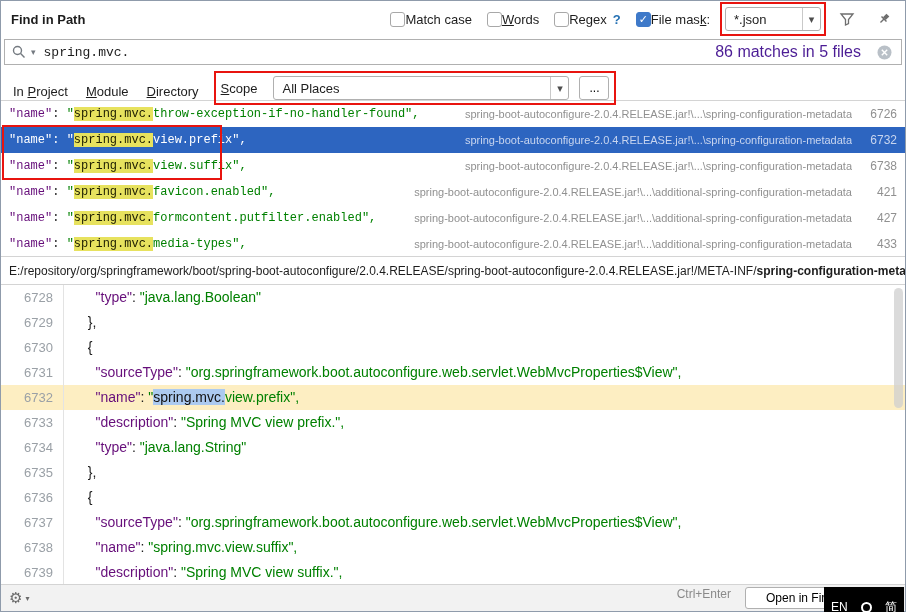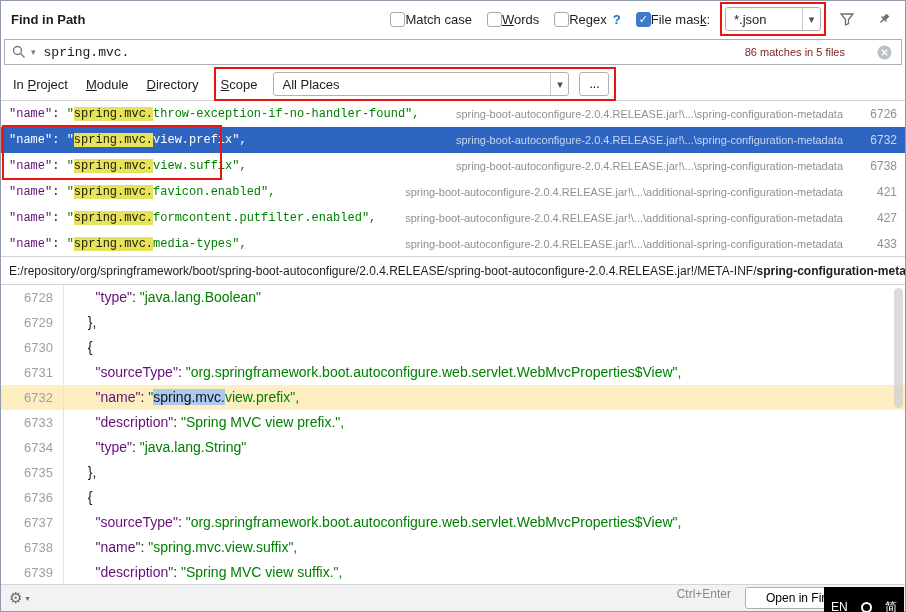--- a/index.html
+++ b/index.html
@@ -21,41 +21,41 @@
 .combo .cval{padding:0 6px 0 8px;white-space:nowrap}
 .combo .carr{width:18px;align-self:stretch;display:flex;align-items:center;justify-content:center;color:#4d4d4d;font-size:11px;border-left:1px solid #c9c9c9}
 .mask-combo{width:96px;justify-content:space-between}
 .iconbtn{width:22px;height:22px;display:flex;align-items:center;justify-content:center}
 
 
 .searchrow{flex:none;padding:2px 3px 3px}
 .searchbox{height:26px;border:1px solid #b0b0b0;display:flex;align-items:center;padding:0 6px;gap:4px;background:#fff}
 .search-arr{color:#747a80;font-size:9px;margin-right:4px}
 .query{font-family:"Liberation Mono",monospace;font-size:13px;flex:1 1 auto;white-space:pre}
-.matches{color:#7f1d1d;font-size:11px;margin-right:24px;white-space:nowrap}
-
-
-.scoperow{flex:none;height:33px;display:flex;align-items:center;padding:0 12px;border-bottom:1px solid #d4d4d4}
+.matches{color:#4c1d95;font-size:16px;margin-right:8px;white-space:nowrap}
+
+
+.scoperow{flex:none;height:33px;display:flex;align-items:flex-end;padding:0 12px;border-bottom:1px solid #d4d4d4}
 .scope-tab{font-size:13px;margin-right:18px;white-space:nowrap}
 .scopegroup{position:relative;display:inline-flex;align-items:center;margin-left:4px}
 .scopegroup .scope-tab{margin-right:16px}
 .places-combo{width:296px;justify-content:space-between;margin-right:10px}
 .dotsbtn{width:30px;height:24px;border:1px solid #b0b0b0;border-radius:3px;background:#fff;font-size:12px;text-align:center;line-height:20px;font-family:inherit}
 
 
 .results{flex:none;height:156px;position:relative;border-bottom:1px solid #d4d4d4;overflow:hidden;background:#fff}
 .rrow{height:26px;display:flex;align-items:center;padding:0 8px;background:#fff}
 .rrow.sel{background:var(--selblue,#2d65c0)}
 .rcode{font-family:"Liberation Mono",monospace;font-size:12px;white-space:pre;flex:none}
 .rkey{color:var(--keycol,#660e7a)}
 .rpun{color:#1d1d1d}
 .rstr{color:var(--strgreen,#008000)}
 .rhl{background:var(--matchy,#e7e25e);color:#1d1d00}
 .rpath{margin-left:auto;padding-left:12px;color:#909090;font-size:11px;white-space:nowrap;overflow:hidden}
-.rnum{flex:none;min-width:34px;margin-left:20px;text-align:right;color:#909090;font-size:12px}
+.rnum{flex:none;min-width:34px;margin-left:11px;text-align:right;color:#909090;font-size:12px}
 .sel .rkey,.sel .rpun,.sel .rstr{color:#fff}
 .sel .rhl{color:#1d1d00}
 .sel .rpath,.sel .rnum{color:#c8d5ef}
 
 
 .pvheader{flex:none;height:28px;display:flex;align-items:center;padding:0 8px;font-size:12px;white-space:nowrap;overflow:hidden;border-bottom:1px solid #d4d4d4}
 .ppbold{font-weight:bold}
 
 
 .editor{flex:1 1 auto;position:relative;overflow:hidden;background:#fff}

